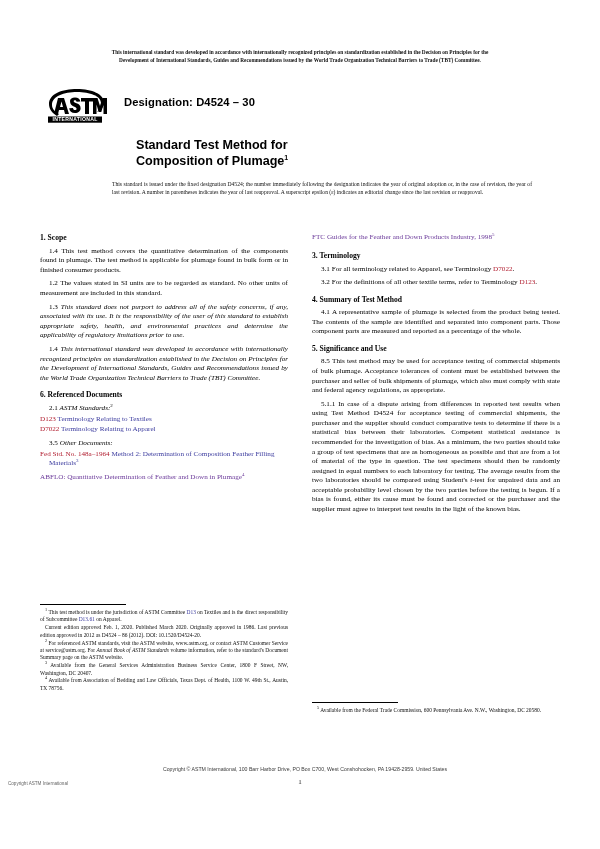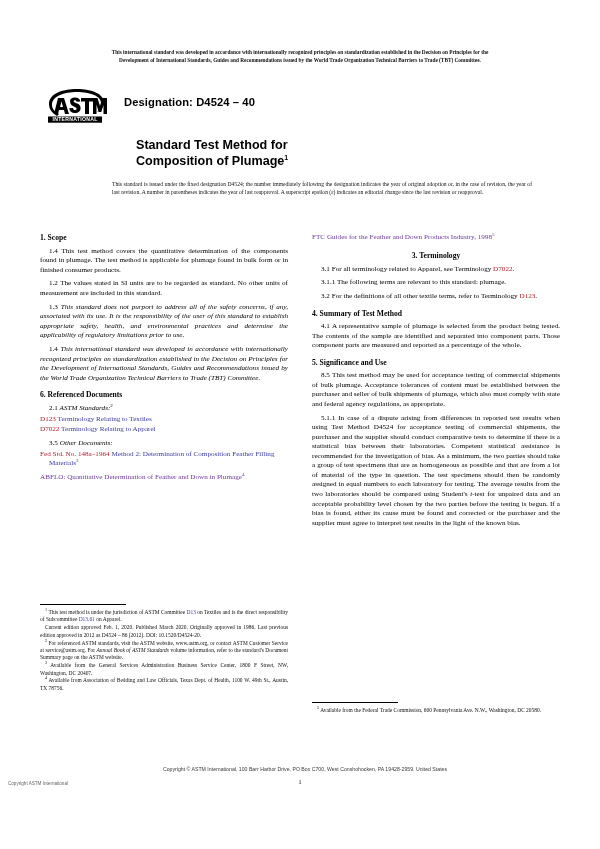--- a/index.html
+++ b/index.html
@@ -109,21 +109,21 @@
 
   h2.sec {
     font-family: Liberation Serif, serif;
     font-weight: bold;
     font-size: 7.6px;
     line-height: 10px;
     margin: 0 0 3.5px 0;
     padding: 0;
     text-align: left;
   }
-  h2.sec.spaced { margin-top: 8.5px; text-align: center; }
+  h2.sec.spaced { margin-top: 8.5px; }
 
   p.para {
     margin: 0 0 4.2px 0;
     text-indent: 9px;
     text-align: justify;
     hyphens: none;
   }
   p.para.last { margin-bottom: 7px; }
   .it { font-style: italic; }
 
@@ -227,21 +227,21 @@
             <path d="M24,13 C24,11 26,9.5 29,9.5 C32,9.5 34,11 34.3,13.5 L30.5,13.8 C30.4,12.8 29.9,12.3 29,12.3 C28.2,12.3 27.7,12.7 27.7,13.3 C27.7,15.6 34.6,14.6 34.6,20.2 C34.6,23.2 32.2,25 29,25 C25.6,25 23.4,23.2 23.2,20.2 L27,19.9 C27.1,21.3 27.9,22 29,22 C30,22 30.6,21.5 30.6,20.7 C30.6,18.2 24,19.3 24,13 Z"></path>
             <path d="M35,10 L47,10 L47,13.5 L43,13.5 L43,26 L39,26 L39,13.5 L35,13.5 Z"></path>
             <path d="M47,10 L51.5,10 L54,18 L56.5,10 L61,10 L61,26 L57.5,26 L57.5,16.5 L55.3,24 L52.7,24 L50.5,16.5 L50.5,26 L47,26 Z"></path>
           </g>
 
           <rect x="2" y="28.5" width="54" height="6.2"></rect>
         </g>
         <text x="29" y="33.3" fill="#fff" font-family="Liberation Sans, sans-serif" font-size="5.1" font-weight="bold" text-anchor="middle" letter-spacing="0.3">INTERNATIONAL</text>
       </svg>
     </div>
-    <div class="designation">Designation: D4524 – 40</div>
+    <div class="designation">Designation: D4524 – 30</div>
   </div>
 
   <div class="doc-title">
     <span>Standard Test Method for</span><br>
     <span>Composition of Plumage</span><sup>1</sup>
   </div>
 
   <div class="issuance">This standard is issued under the fixed designation D4524; the number immediately following the designation indicates the year of original adoption or, in the case of revision, the year of last revision. A number in parentheses indicates the year of last reapproval. A superscript epsilon (ε) indicates an editorial change since the last revision or reapproval.</div>
 
   <div class="col col-left">
@@ -269,21 +269,20 @@
   </div>
 
   <div class="col col-right">
 
     <p class="ref-item gap"><span class="lnk-purple">FTC Guides for the Feather and Down Products Industry, 1998</span><sup class="lnk-purple">5</sup></p>
 
     <h2 class="sec spaced">3. Terminology</h2>
 
     <p class="para"><span>3.1 For all terminology related to Apparel, see Terminology </span><span class="lnk-red">D7022</span><span>.</span></p>
 
-    <p class="para">3.1.1 The following terms are relevant to this standard: plumage.</p>
 
     <p class="para last"><span>3.2 For the definitions of all other textile terms, refer to Terminology </span><span class="lnk-red">D123</span><span>.</span></p>
 
     <h2 class="sec">4. Summary of Test Method</h2>
 
     <p class="para last">4.1 A representative sample of plumage is selected from the product being tested. The contents of the sample are identified and separated into component parts. Those component parts are measured and reported as a percentage of the whole.</p>
 
     <h2 class="sec">5. Significance and Use</h2>
 
     <p class="para">8.5 This test method may be used for acceptance testing of commercial shipments of bulk plumage. Acceptance tolerances of content must be established between the purchaser and seller of bulk shipments of plumage, which also must comply with state and federal agency regulations, as appropriate.</p>

